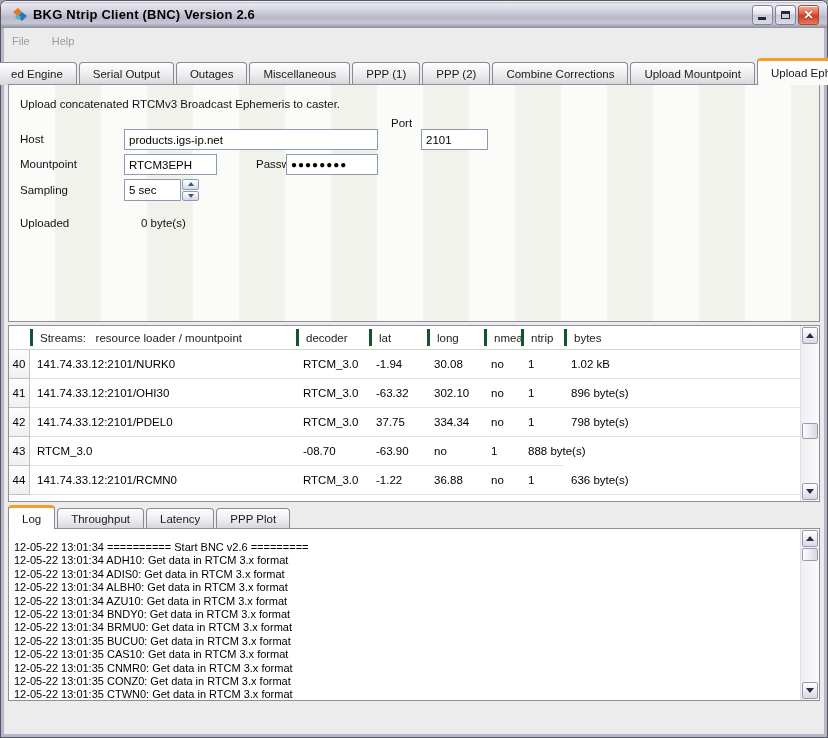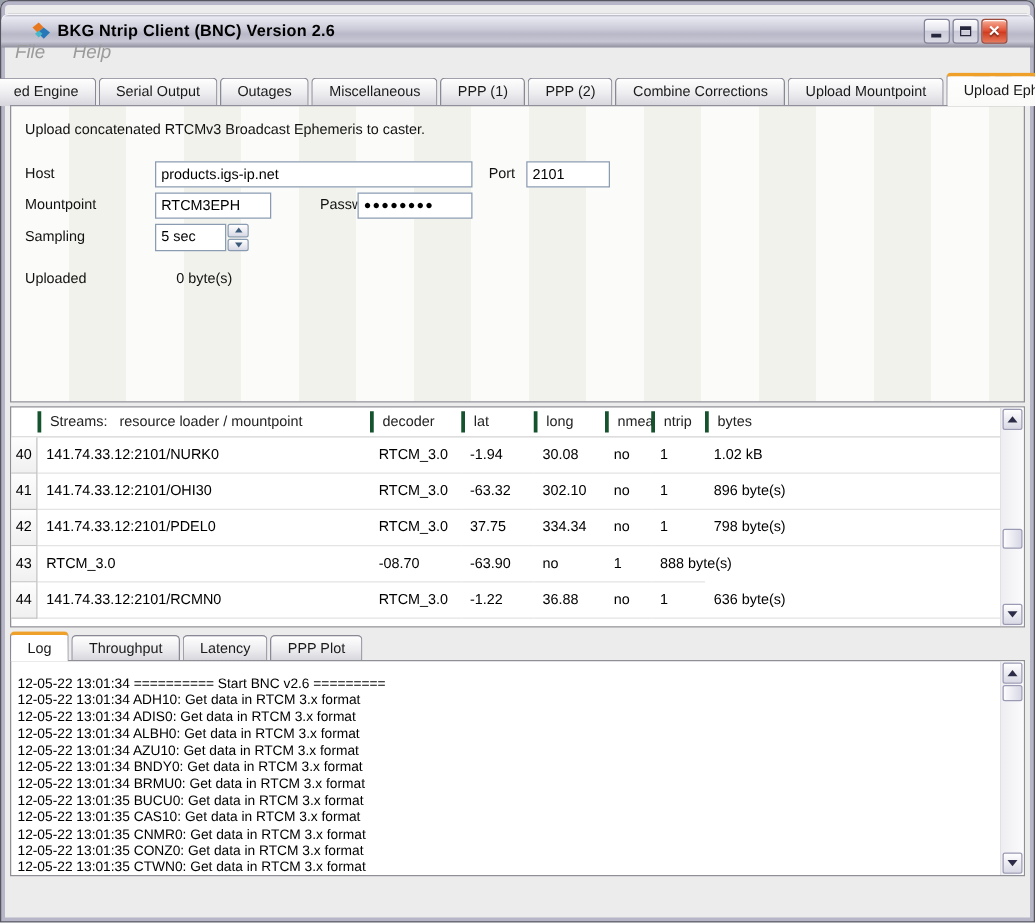--- a/index.html
+++ b/index.html
@@ -4,45 +4,45 @@
 <style>
   * { margin:0; padding:0; box-sizing:border-box; font-family:"Liberation Sans", sans-serif; }
   html,body { background:#9aa0a8; }
   .window {
     position:relative; width:828px; height:738px; background:#ececec;
     border-radius:7px 7px 0 0; overflow:hidden;
     box-shadow: inset 0 0 0 1px #55555f, inset 0 0 0 4px #b6b6c8;
   }
   
   .titlebar {
-    position:absolute; left:1px; top:11px; right:1px; height:27px;
+    position:absolute; left:1px; top:1px; right:1px; height:27px;
     border-radius:6px 6px 0 0;
     background:linear-gradient(180deg,#8f8f9e 0%,#e9e9f2 10%,#cbcbd9 45%,#b8b8c8 60%,#c6c6d4 82%,#8f8f9e 100%);
-    display:flex; align-items:center; padding:0 21px;
+    display:flex; align-items:center; padding:0 8px;
     box-shadow: inset 0 1px 0 #f5f5fa;
   }
   .app-icon { width:18px; height:16px; margin:0 4px 0 2px; flex:0 0 auto; }
   .title-text { font-size:13px; font-weight:bold; color:#000; letter-spacing:.2px; }
   .winbtns { margin-left:auto; display:flex; gap:2px; }
   .winbtn {
     width:21px; height:20px; border:1px solid #83839a; border-radius:3px;
     background:linear-gradient(180deg,#fdfdfe 0%,#e3e3ec 45%,#c9c9d8 50%,#dcdce6 100%);
     display:flex; align-items:center; justify-content:center; position:relative;
     box-shadow: inset 0 1px 0 rgba(255,255,255,.9);
   }
   .winbtn.close {
     border-color:#9c4a3a;
     background:linear-gradient(180deg,#f6b09a 0%,#e4573b 45%,#cf3c20 55%,#e87a5c 100%);
   }
   .glyph-min { position:absolute; left:5px; bottom:4px; width:8px; height:3px; background:#26263c; }
   .glyph-max { width:9px; height:8px; border:1px solid #26263c; border-top:3px solid #26263c; background:transparent; }
   .glyph-close { color:#fff; font-size:12px; font-weight:bold; line-height:1; text-shadow:0 1px 1px rgba(0,0,0,.4); }
   
   .menubar { position:absolute; left:4px; top:30px; right:4px; height:22px; display:flex; align-items:center; gap:22px; padding-left:8px; }
-  .menu-item { font-size:15px; color:#9b9b9b;font-style:italic; }
+  .menu-item { font-size:11px; color:#9b9b9b; }
   
   .tabbar { position:absolute; left:4px; top:57px; right:4px; height:28px; display:flex; align-items:flex-end; }
   .tab {
     height:23px; padding:0 13px; margin-right:2px; display:flex; align-items:center;
     border:1px solid #888896; border-bottom:none; border-radius:4px 4px 0 0;
     background:linear-gradient(180deg,#ffffff 0%,#ecebee 55%,#d6d5dc 100%);
     font-size:11.5px; color:#1a1a1a; white-space:nowrap; flex:0 0 auto;
   }
   .tab.clipped { margin-left:-7px; }
   .tab.active {
@@ -174,21 +174,21 @@
           <span class="arr-right"></span>
         </div>
     </div>
   </div>
 
   <div class="page">
     <div class="desc">Upload concatenated RTCMv3 Broadcast Ephemeris to caster.</div>
 
     <span class="flabel" style="left:11px; top:48px;">Host</span>
     <input class="finput" style="left: 115px; top: 44px; width: 254px;" value="products.igs-ip.net">
-    <span class="flabel" style="left:382px; top:48px;">Port</span>
+    <span class="flabel" style="left:382px; top:32px;">Port</span>
     <input class="finput" style="left: 412px; top: 44px; width: 67px;" value="2101">
 
     <span class="flabel" style="left:11px; top:73px;">Mountpoint</span>
     <input class="finput" style="left: 115px; top: 69px; width: 93px;" value="RTCM3EPH">
     <span class="flabel" style="left:247px; top:73px;">Password</span>
     <input class="finput pwd" style="left: 277px; top: 69px; width: 92px;" value="●●●●●●●●">
 
     <span class="flabel" style="left:11px; top:99px;">Sampling</span>
     <div class="spinbox" style="left:115px; top:94px;">
       <input class="spin-text" value="5 sec" style="">

